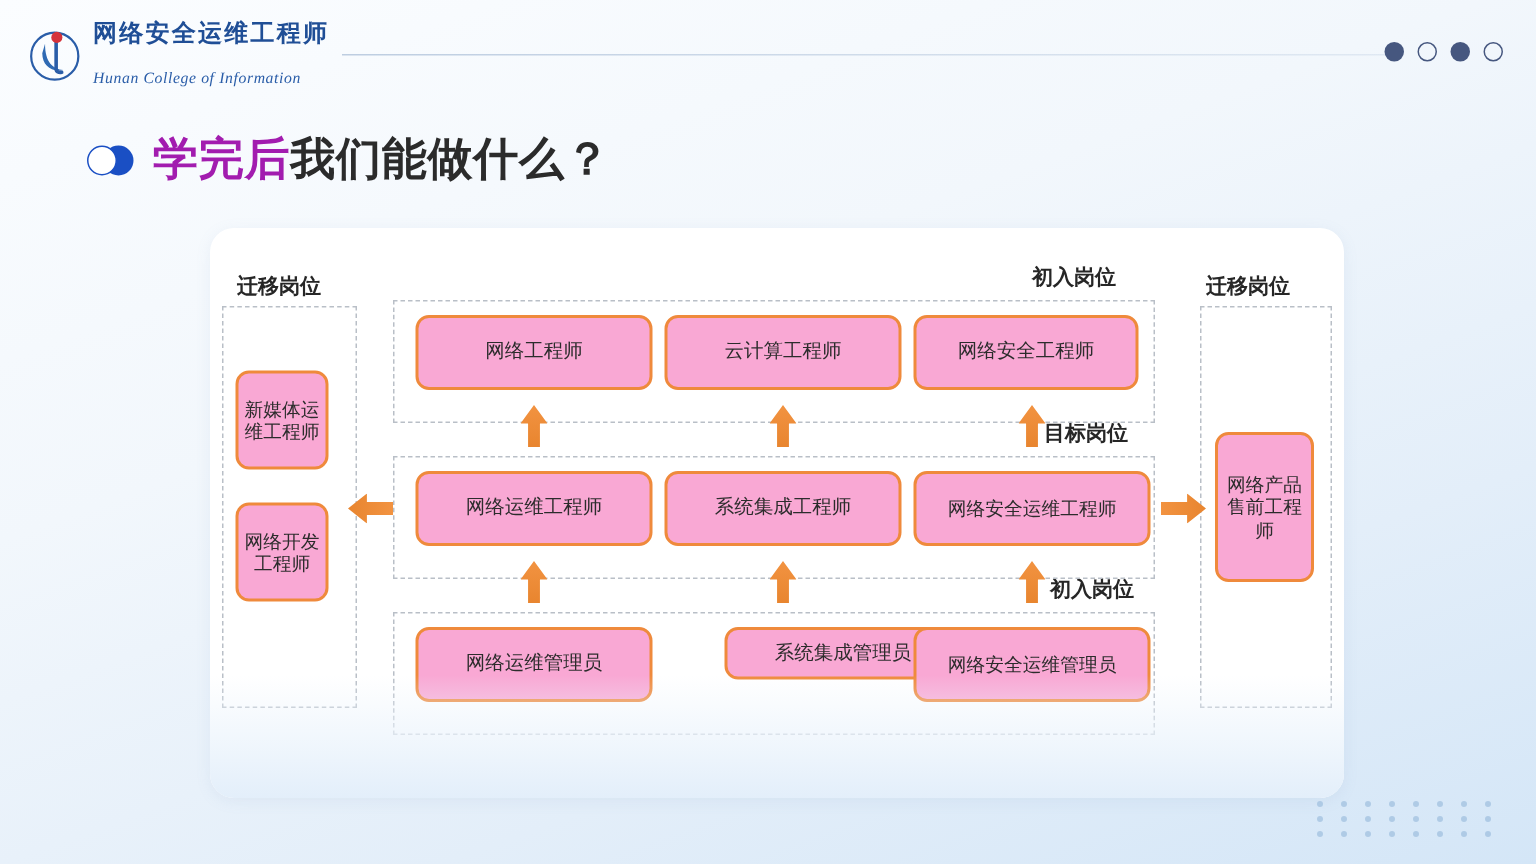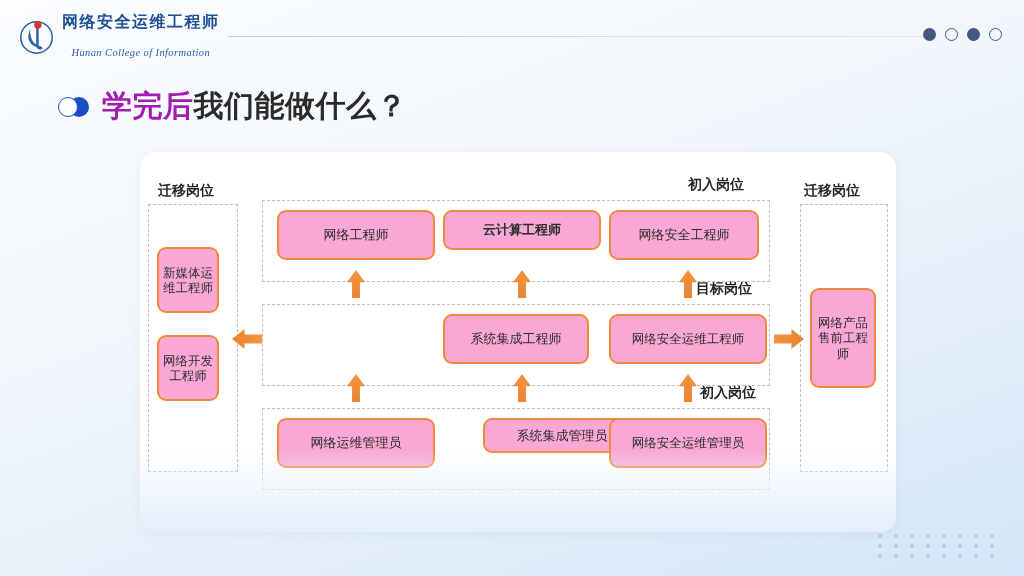--- a/index.html
+++ b/index.html
@@ -20,21 +20,21 @@
   }
   .logo-mark { width: 37px; height: 37px; position: relative; flex: none; }
   .logo-text { display: flex; flex-direction: column; line-height: 1; }
   .logo-cn {
     font-family: "DejaVu Sans", sans-serif;
     font-size: 16px; font-weight: 700; color: #1f4e96; letter-spacing: 1.5px;
   }
   .logo-en {
     font-family: "Liberation Serif", serif;
     font-size: 10.5px; font-style: italic; color: #2a5da8;
-    letter-spacing: .4px; margin-top: 18px; text-align: center;
+    letter-spacing: .4px; margin-top: 18px; text-align: left;
   }
   .header-rule {
     position: absolute; left: 228px; top: 36px; width: 700px; height: 1px;
     background: linear-gradient(90deg, rgba(170,190,215,.75), rgba(170,190,215,.25));
   }
   .header-dots {
     position: absolute; right: 22px; top: 28px;
     display: flex; align-items: center; gap: 9px;
   }
   .hdot { width: 13px; height: 13px; border-radius: 50%; }
@@ -164,24 +164,25 @@
   <div class="sec-label" style="left:560px; top:232px;">初入岗位</div>
   <div class="sec-label" style="left:664px; top:30px;">迁移岗位</div>
 
   <div class="dash-zone" style="left:8px; top:52px; width:90px; height:268px;"></div>
   <div class="dash-zone" style="left:122px; top:48px; width:508px; height:82px;"></div>
   <div class="dash-zone" style="left:122px; top:152px; width:508px; height:82px;"></div>
   <div class="dash-zone" style="left:122px; top:256px; width:508px; height:82px;"></div>
   <div class="dash-zone" style="left:660px; top:52px; width:88px; height:268px;"></div>
 
   <div class="job-box" style="left:137px; top:58px; width:158px; height:50px;">网络工程师</div>
-  <div class="job-box" style="left:303px; top:58px; width:158px; height:40px;font-weight:bold;">云计算工程师</div>
+  <div class="job-box" style="left:303px; top:58px; width:158px; height:50px;">云计算工程师</div>
   <div class="job-box" style="left:469px; top:58px; width:150px; height:50px;">网络安全工程师</div>
 
-  <div class="job-box" style="left:303px; top:162px; width:146px; height:50px;">系统集成工程师</div>
+  <div class="job-box" style="left:137px; top:162px; width:158px; height:50px;">网络运维工程师</div>
+  <div class="job-box" style="left:303px; top:162px; width:158px; height:50px;">系统集成工程师</div>
   <div class="job-box narrow" style="left:469px; top:162px; width:158px; height:50px;">网络安全运维工程师</div>
 
   <div class="job-box" style="left:137px; top:266px; width:158px; height:50px;">网络运维管理员</div>
   <div class="job-box" style="left:303px; top:266px; width:158px; height:35px;margin-left:40px;">系统集成管理员</div>
   <div class="job-box narrow" style="left:469px; top:266px; width:158px; height:50px;">网络安全运维管理员</div>
 
   <div class="job-box narrow" style="left:17px; top:95px; width:62px; height:66px;">新媒体运维工程师</div>
   <div class="job-box narrow" style="left:17px; top:183px; width:62px; height:66px;">网络开发工程师</div>
 
   <div class="job-box narrow" style="left:670px; top:136px; width:66px; height:100px;">网络产品售前工程师</div>

